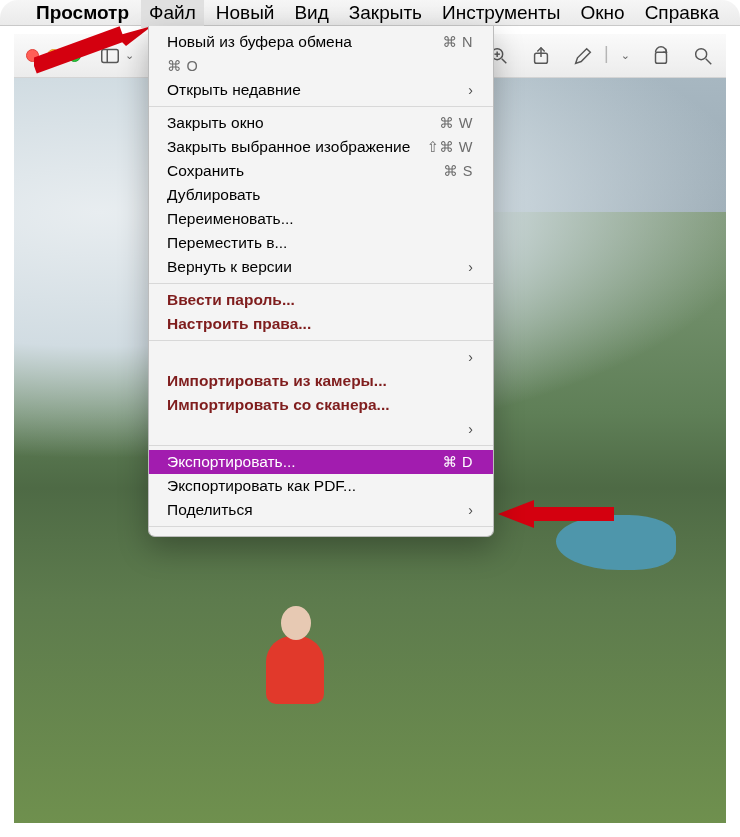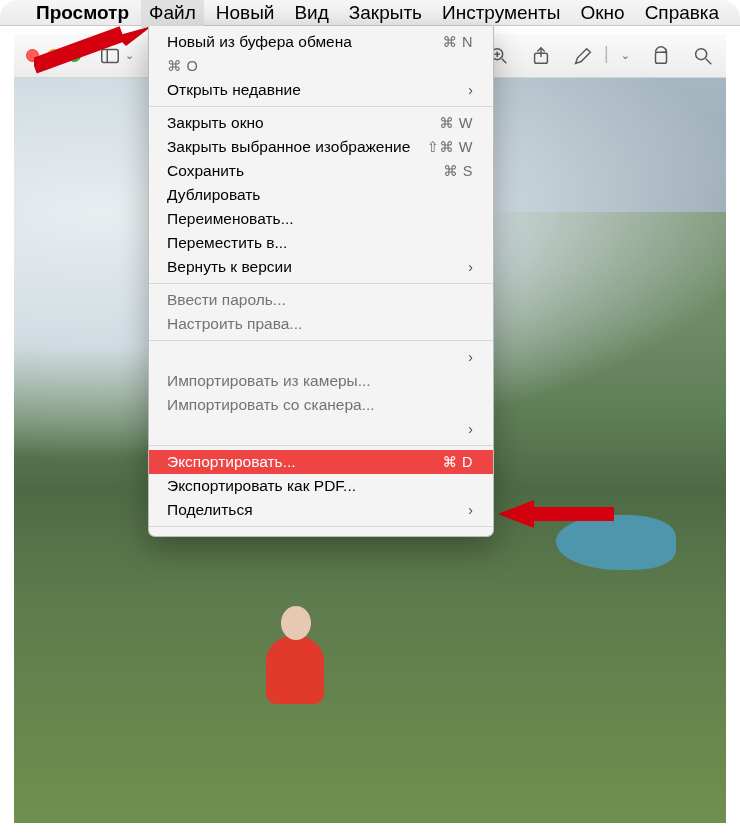--- a/index.html
+++ b/index.html
@@ -126,22 +126,22 @@
     z-index: 50;
   }
   .dropdown .item {
     display:flex; align-items:center;
     height: 24px;
     padding: 0 20px 0 18px;
     color:#000;
     cursor: default;
     white-space: nowrap;
   }
-  .dropdown .item.disabled { color:#737373; }
-  .dropdown .item.selected { background:#ef4444; color:#fff; }
+  .dropdown .item.disabled { color:#7f1d1d;font-weight:bold; }
+  .dropdown .item.selected { background:#a21caf; color:#fff; }
   .dropdown .item .label { flex:1; }
   .dropdown .item .shortcut {
     font-size: 14.5px;
     letter-spacing: .5px;
     color:#6c6c6c;
   }
   .dropdown .item.selected .shortcut { color:#fff; }
   .dropdown .item .chev {
     font-size: 14px;
     color:#4d4d4d;

